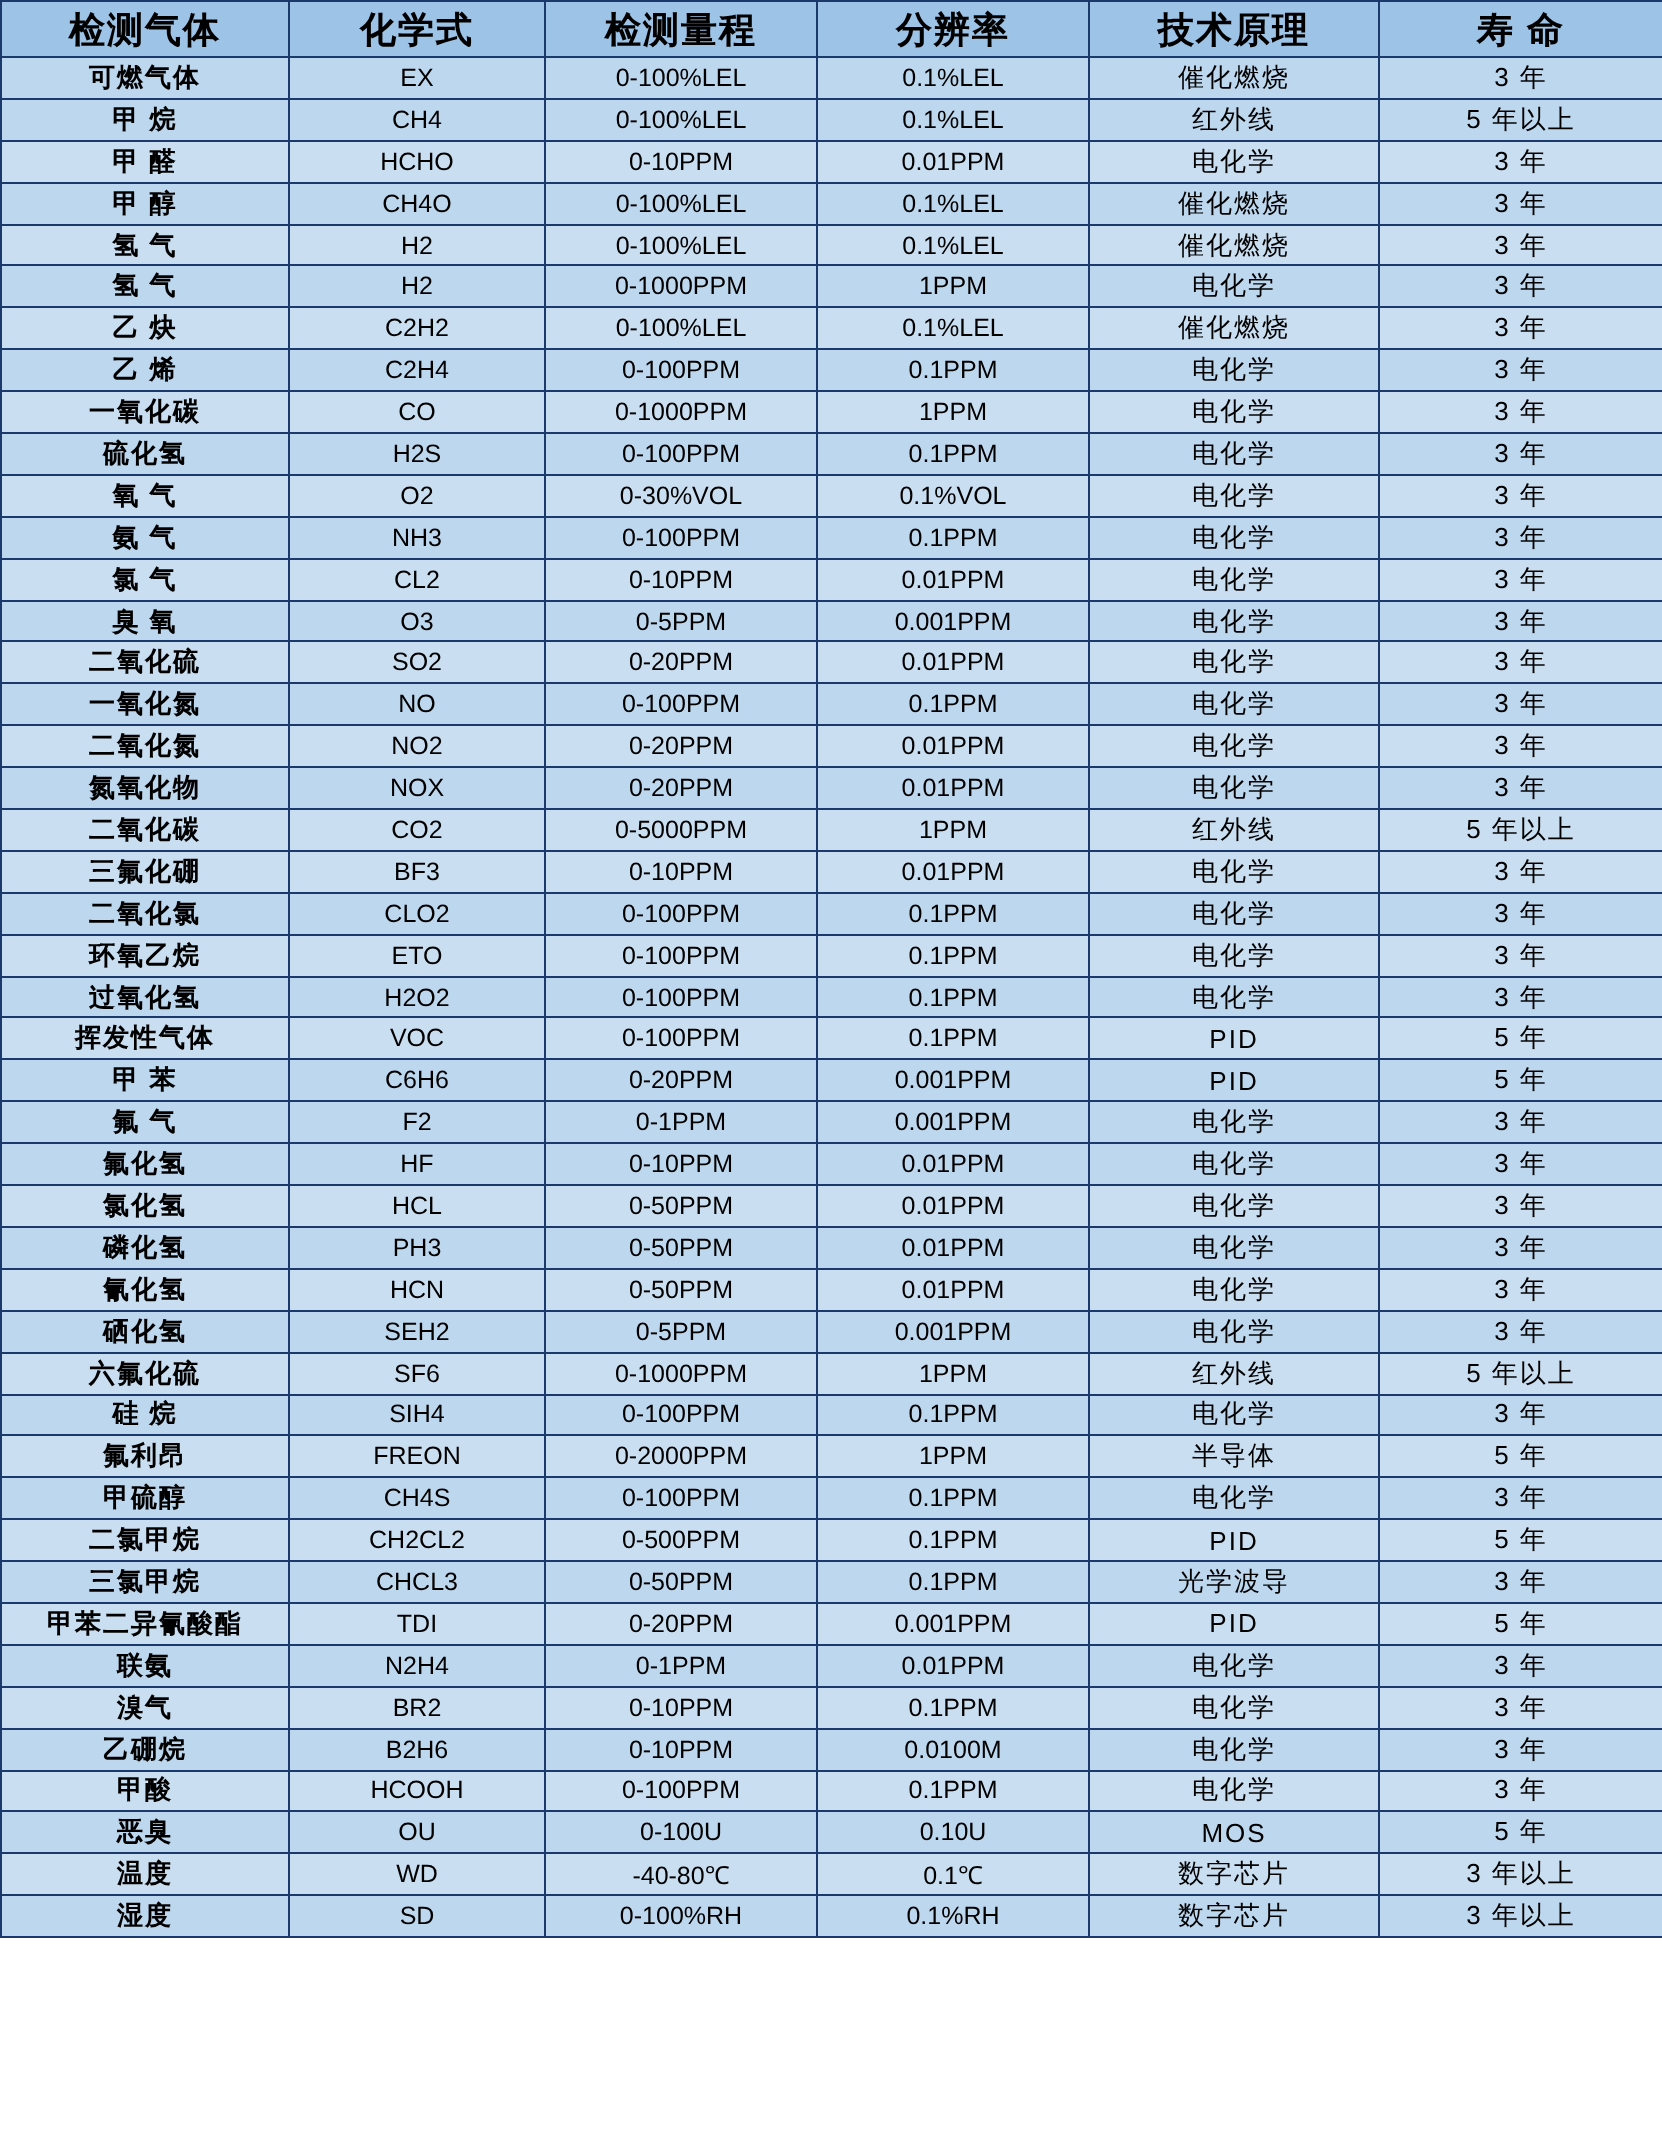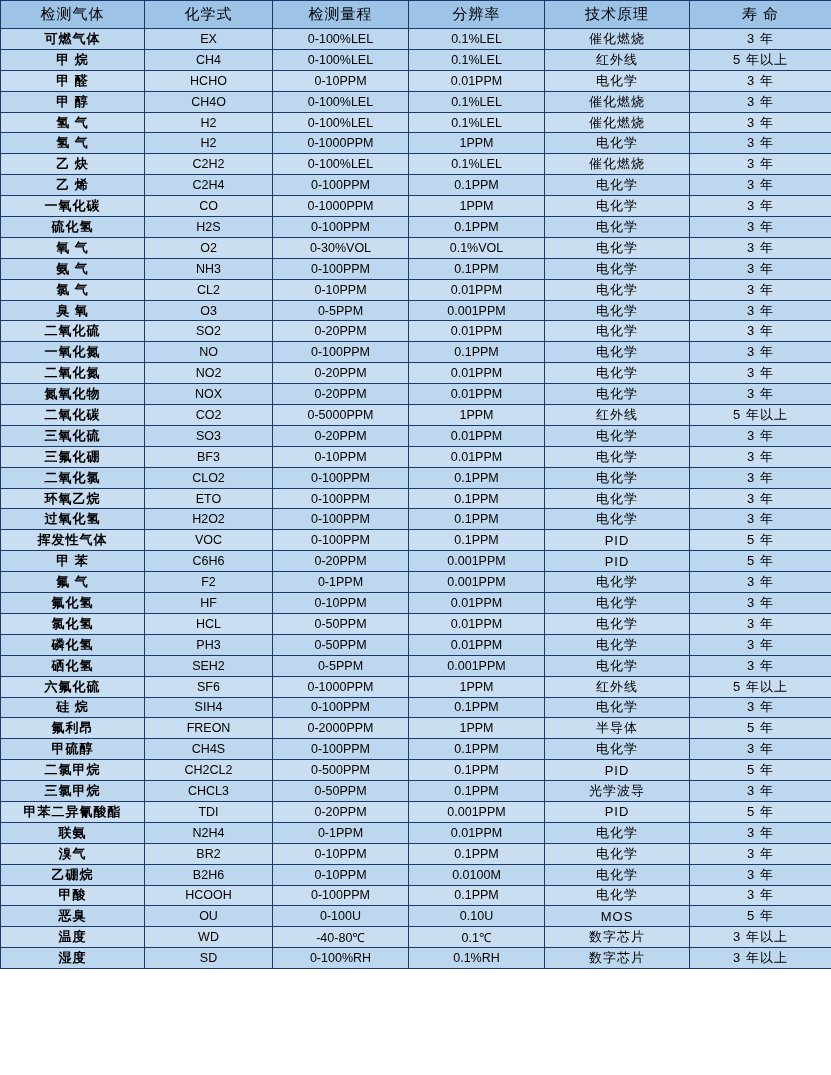--- a/index.html
+++ b/index.html
@@ -28,22 +28,22 @@
     vertical-align: middle;
     font-family: "Liberation Sans", sans-serif;
     color: #000000;
     padding: 0;
     overflow: hidden;
     white-space: nowrap;
   }
   thead th {
     background: #9dc3e6;
     height: 27px;
-    font-size: 15px;
-    font-weight: normal;
+    font-size: 18px;
+    font-weight: bold;
     letter-spacing: 1px;
   }
   tbody td {
     height: 19.9px;
     font-size: 13px;
     background: #bdd7ee;
   }
   tbody tr.alt td {
     background: #c9def0;
   }
@@ -235,28 +235,20 @@
           <td class="col-life">3 年</td>
         </tr>
         <tr class="alt">
           <td class="col-name">二氧化碳</td>
           <td class="col-formula">CO2</td>
           <td class="col-range">0-5000PPM</td>
           <td class="col-res">1PPM</td>
           <td class="col-principle">红外线</td>
           <td class="col-life">5 年以上</td>
         </tr>
-        <tr>
-          <td class="col-name">三氧化硫</td>
-          <td class="col-formula">SO3</td>
-          <td class="col-range">0-20PPM</td>
-          <td class="col-res">0.01PPM</td>
-          <td class="col-principle">电化学</td>
-          <td class="col-life">3 年</td>
-        </tr>
         <tr class="alt">
           <td class="col-name">三氟化硼</td>
           <td class="col-formula">BF3</td>
           <td class="col-range">0-10PPM</td>
           <td class="col-res">0.01PPM</td>
           <td class="col-principle">电化学</td>
           <td class="col-life">3 年</td>
         </tr>
         <tr>
           <td class="col-name">二氧化氯</td>
@@ -318,20 +310,28 @@
           <td class="col-name">氯化氢</td>
           <td class="col-formula">HCL</td>
           <td class="col-range">0-50PPM</td>
           <td class="col-res">0.01PPM</td>
           <td class="col-principle">电化学</td>
           <td class="col-life">3 年</td>
         </tr>
         <tr>
           <td class="col-name">磷化氢</td>
           <td class="col-formula">PH3</td>
+          <td class="col-range">0-50PPM</td>
+          <td class="col-res">0.01PPM</td>
+          <td class="col-principle">电化学</td>
+          <td class="col-life">3 年</td>
+        </tr>
+        <tr class="alt">
+          <td class="col-name">氰化氢</td>
+          <td class="col-formula">HCN</td>
           <td class="col-range">0-50PPM</td>
           <td class="col-res">0.01PPM</td>
           <td class="col-principle">电化学</td>
           <td class="col-life">3 年</td>
         </tr>
         <tr>
           <td class="col-name">硒化氢</td>
           <td class="col-formula">SEH2</td>
           <td class="col-range">0-5PPM</td>
           <td class="col-res">0.001PPM</td>

